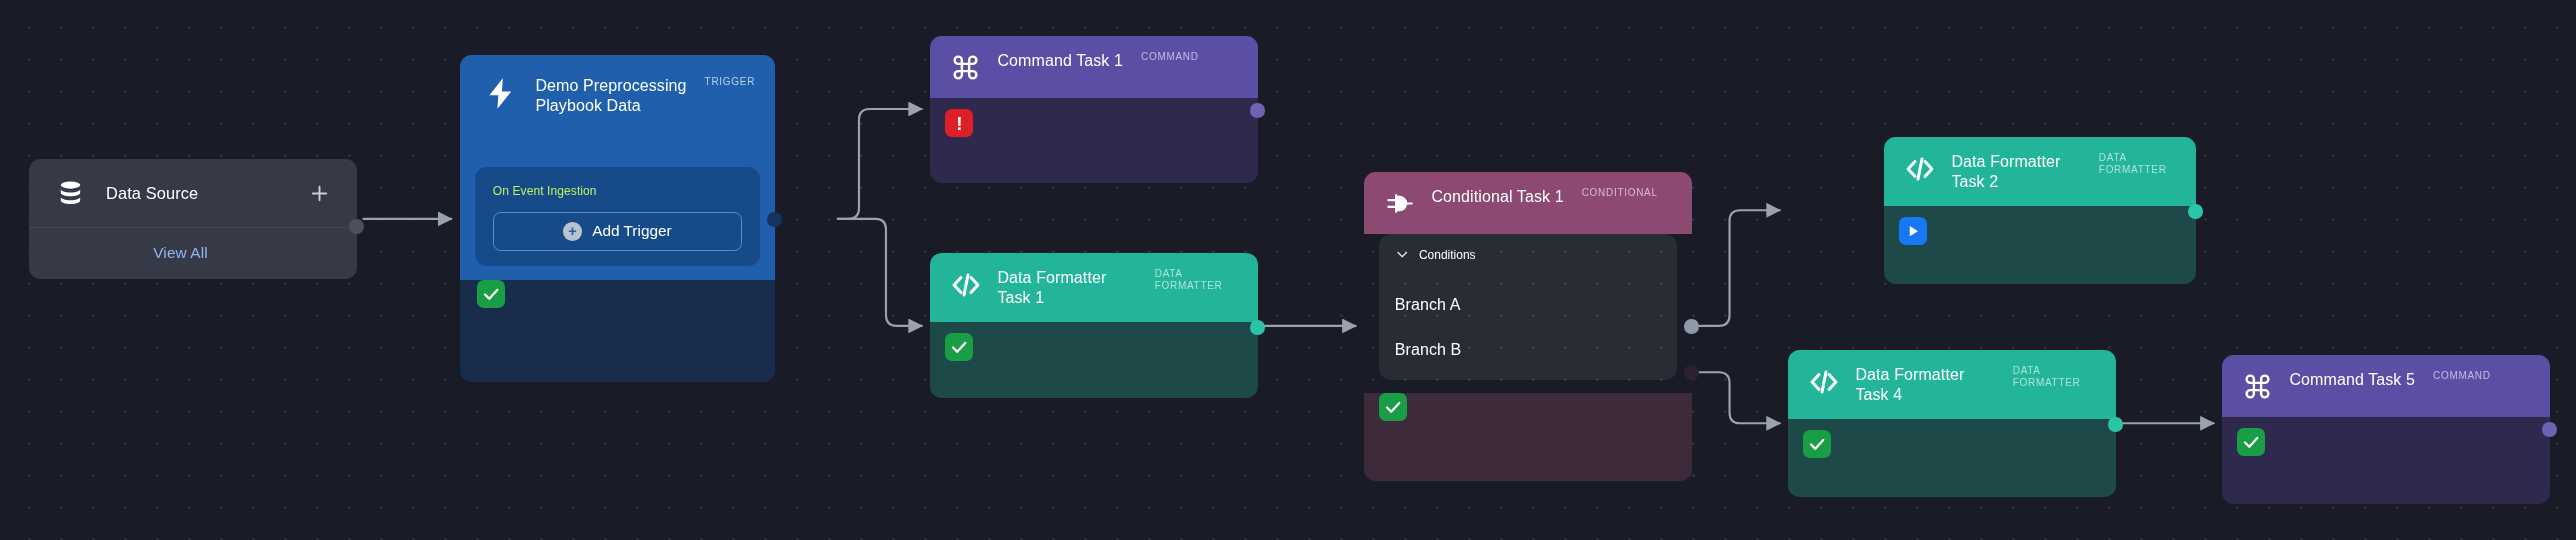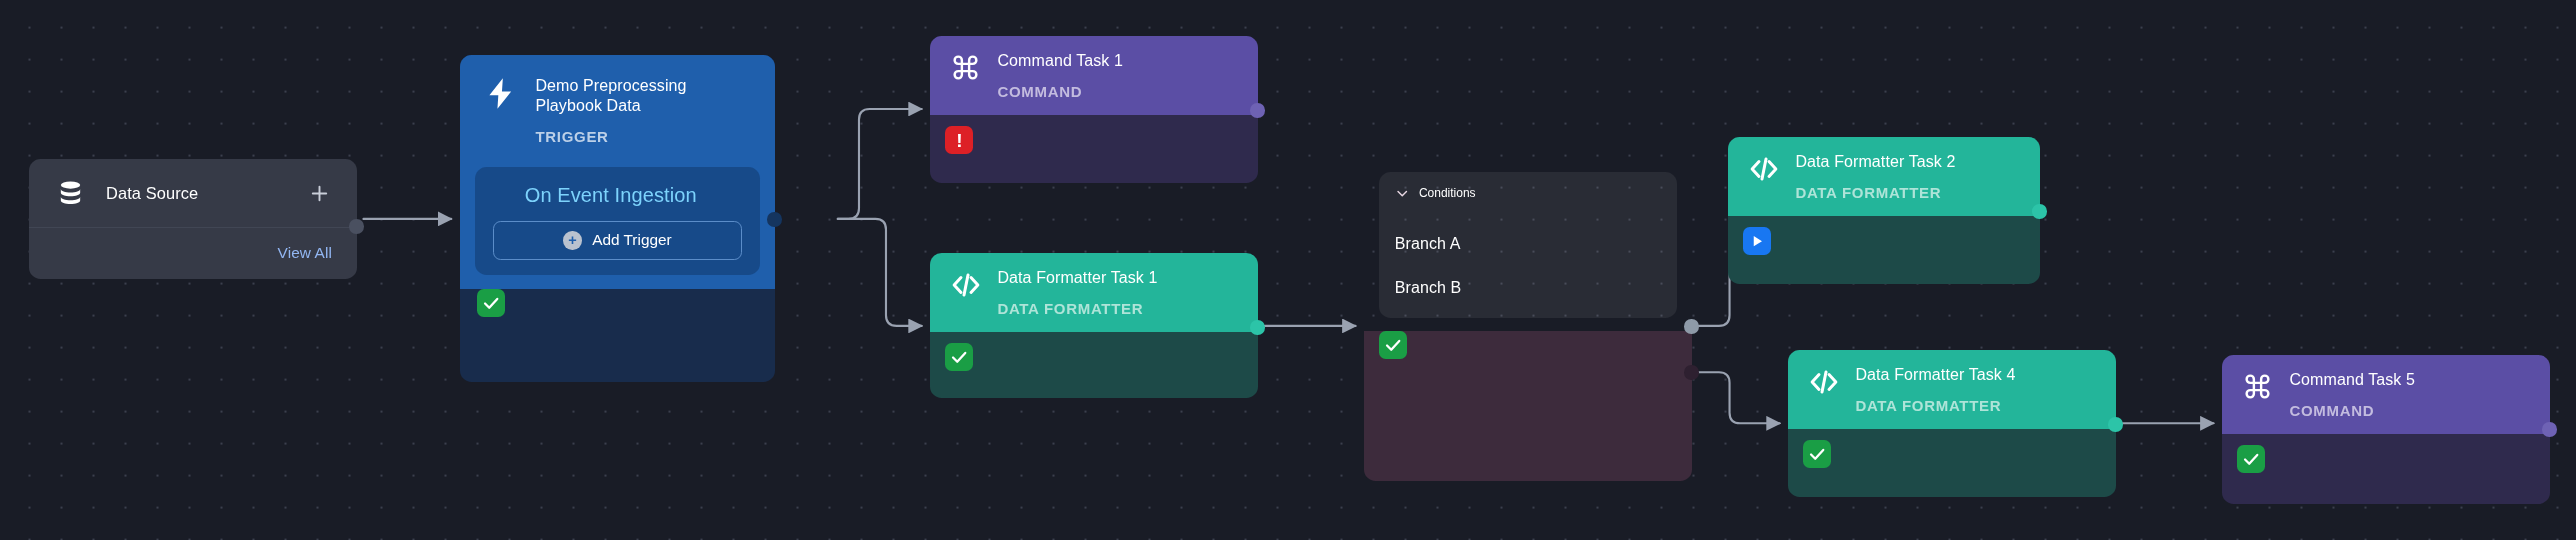--- a/index.html
+++ b/index.html
@@ -72,33 +72,33 @@
     flex: 0 0 auto;
     width: 33px;
     height: 33px;
     display: flex;
     align-items: center;
     justify-content: center;
     color: #ffffff;
   }
   .node-icon svg { display: block; }
 
-  .node-titles { display: flex; flex-direction: column; gap: 12px; min-width: 0; }
+  .node-titles { display: flex; flex-direction: row; gap: 18px; min-width: 0; }
 
   .node-title {
     font-size: 16px;
     font-weight: 400;
     color: #ffffff;
     line-height: 1.25;
     letter-spacing: 0.1px;
     white-space: pre-line;
   }
   .node-subtitle {
-    font-size: 15px;
-    font-weight: bold;
+    font-size: 10px;
+    font-weight: normal;
     letter-spacing: 0.7px;
     line-height: 1.2;
   }
 
   .node-body {
     flex: 1 1 auto;
     position: relative;
     display: flex;
     align-items: flex-start;
     padding: 11.6px 15.4px;
@@ -164,21 +164,21 @@
   .ds-plus {
     width: 25px; height: 25px;
     flex: 0 0 auto;
     color: #c9ced9;
     display: flex; align-items: center; justify-content: center;
   }
   #data-source .ds-bottom {
     height: 49px;
     display: flex;
     align-items: center;
-    justify-content: flex-end;
+    justify-content: center;
     padding-right: 25px;
   }
   .ds-viewall {
     color: #92b6f2;
     font-size: 15.4px;
     letter-spacing: 0.1px;
   }
 
   
   #trigger-node {
@@ -201,25 +201,24 @@
   #trigger-node .trig-mid {
     background: #1f5fac;
     padding: 0 15.4px 13.5px 15.4px;
   }
   .trig-panel {
     background: rgba(13,48,96,.45);
     border-radius: 11.6px;
     padding: 17.4px 17.4px 15.4px 17.4px;
   }
   .trig-event {
-    color: #7dd3fc;
-    font-size: 20px;
+    color: #bef264;
+    font-size: 12px;
     letter-spacing: 0.1px;
     margin-bottom: 13.5px;
-    margin-left: 32px;
   }
   .trig-add {
     border: 1px solid #5b8dc9;
     border-radius: 7.7px;
     height: 39px;
     display: flex;
     align-items: center;
     justify-content: center;
     gap: 10.6px;
     color: #ffffff;
@@ -280,21 +279,21 @@
     color: #ffffff;
     font-size: 16px;
     height: 29px;
     display: flex;
     align-items: center;
     letter-spacing: 0.1px;
     margin-top: 29px;
   }
   .cond-branch + .cond-branch { margin-top: 15.4px; }
 
-  #formatter-task-2 { left: 1712px; top: 137px; width: 328px; height: 147px; padding-left: 16px; }
+  #formatter-task-2 { left: 1868px; top: 137px; width: 328px; height: 147px; padding-left: 16px; }
   #formatter-task-3 { left: 1788px; top: 350px; width: 328px; height: 147px; }
   #command-task-2   { left: 2222px; top: 355px; width: 328px; height: 149px; }
 </style>
 </head>
 <body>
 
 <div id="canvas">
 
   <svg id="edges" viewBox="0 0 2672 561" width="2576" height="541">
     <defs>
@@ -416,20 +415,36 @@
             <polyline points="4,12.5 9.5,18 20,6.5"></polyline>
           </svg>
         </span>
       </div>
     </div>
     <span class="port port-out" style="right:-6.7px; top:67px;"></span>
   </div>
 
   <div id="conditional-task-1" class="node theme-conditional">
     <div class="node-inner">
+      <div class="node-header">
+        <span class="node-icon">
+          <svg viewBox="0 0 26 24" width="29" height="27" fill="none" stroke="currentColor" stroke-width="1.9" stroke-linecap="round" stroke-linejoin="round">
+            <path d="M10 6h3a6 6 0 0 1 0 12h-3z" fill="currentColor" stroke="none"></path>
+            <path d="M10 6h3a6 6 0 0 1 0 12h-3z"></path>
+            <line x1="10" y1="4.5" x2="10" y2="19.5"></line>
+            <line x1="3" y1="9" x2="10" y2="9"></line>
+            <line x1="3" y1="15" x2="10" y2="15"></line>
+            <line x1="19" y1="12" x2="24" y2="12"></line>
+          </svg>
+        </span>
+        <span class="node-titles">
+          <span class="node-title">Conditional Task 1</span>
+          <span class="node-subtitle">CONDITIONAL</span>
+        </span>
+      </div>
 
       <div class="cond-panel">
         <div class="cond-head">
           <span class="chev">
             <svg viewBox="0 0 24 24" width="14.5" height="14.5" fill="none" stroke="currentColor" stroke-width="2.4" stroke-linecap="round" stroke-linejoin="round">
               <polyline points="5,9 12,16 19,9"></polyline>
             </svg>
           </span>
           <span>Conditions</span>
         </div>

